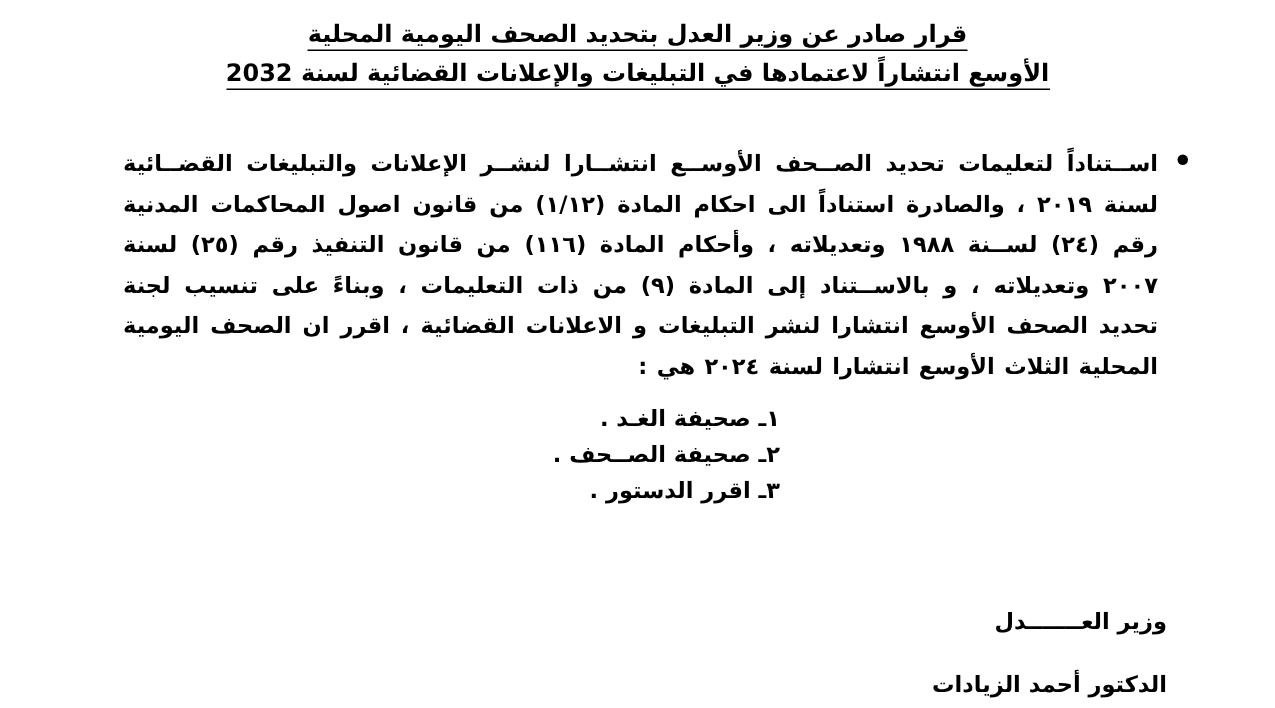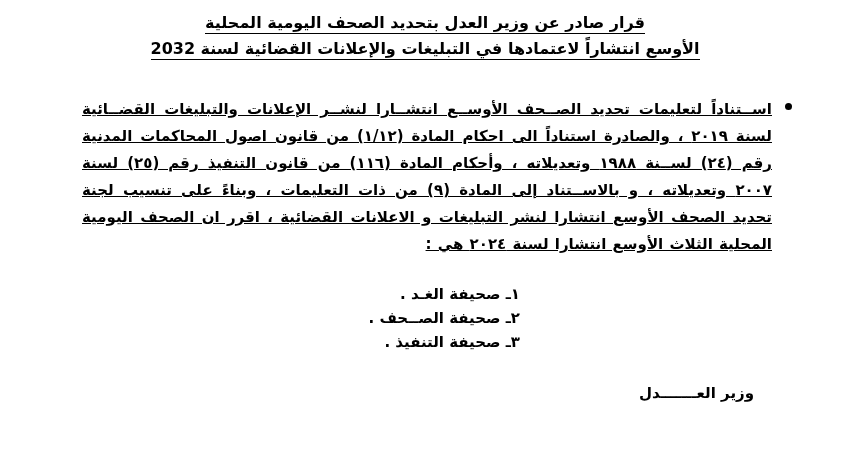--- a/index.html
+++ b/index.html
@@ -55,39 +55,38 @@
     background: #000;
     border-radius: 50%;
   }
   .para {
     font-size: 15px;
     line-height: 27px;
     font-weight: bold;
     text-align: justify;
     text-align-last: right;
     word-spacing: 1px;
-    text-decoration: underline;
   }
 
   
   .list-block {
-    margin-top: 24px;
+    margin-top: 9px;
     padding-right: 330px;
   }
   .list-item {
     font-size: 15px;
     font-weight: bold;
     line-height: 24px;
     white-space: nowrap;
   }
 
   
   .sign-block {
-    margin-top: 24px;
-    padding-right: 96px;
+    margin-top: 60px;
+    padding-right: 72px;
   }
   .sign-title {
     font-size: 15px;
     font-weight: bold;
     line-height: 30px;
     white-space: nowrap;
   }
   .sign-name {
     font-size: 15px;
     font-weight: bold;
@@ -114,20 +113,21 @@
   </div>
 
   <div class="body-block">
     <span class="bullet"></span>
     <div class="para">اســتناداً لتعليمات تحديد الصــحف الأوســع انتشــارا لنشــر الإعلانات والتبليغات القضــائية لسنة ٢٠١٩ ، والصادرة استناداً الى احكام المادة (١/١٢) من قانون اصول المحاكمات المدنية رقم (٢٤) لســنة ١٩٨٨ وتعديلاته ، وأحكام المادة (١١٦) من قانون التنفيذ رقم (٢٥) لسنة ٢٠٠٧ وتعديلاته ، و بالاســتناد إلى المادة (٩) من ذات التعليمات ، وبناءً على تنسيب لجنة تحديد الصحف الأوسع انتشارا لنشر التبليغات و الاعلانات القضائية ، اقرر ان الصحف اليومية المحلية الثلاث الأوسع انتشارا لسنة ٢٠٢٤ هي :</div>
   </div>
 
   <div class="list-block">
     <div class="list-item">١ـ صحيفة الغـد .</div>
     <div class="list-item">٢ـ صحيفة الصــحف .</div>
-    <div class="list-item">٣ـ صحيفة التنفيذ .</div>
+    <div class="list-item">٣ـ اقرر الدستور .</div>
   </div>
 
   <div class="sign-block">
     <div class="sign-title spaced">وزير العـــــــدل</div>
+    <div class="sign-name">الدكتور أحمد الزيادات</div>
   </div>
 
 </div>
 
 </body></html>

